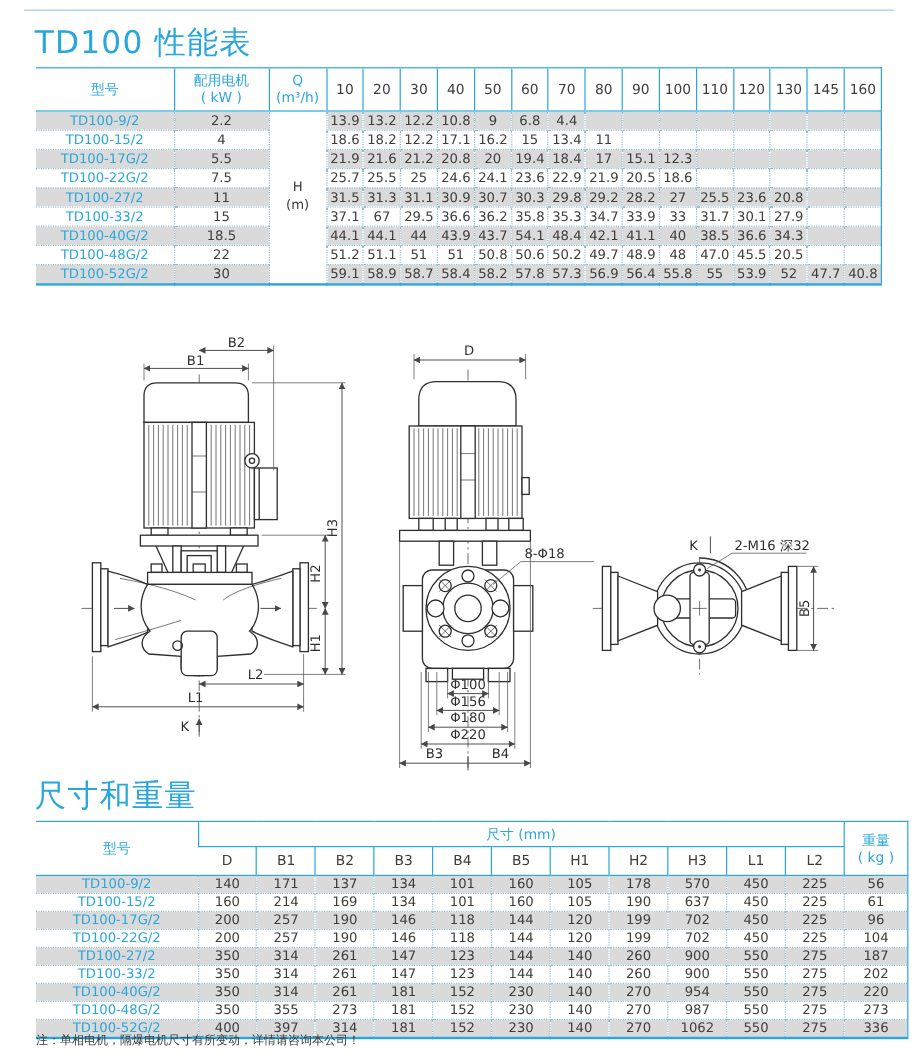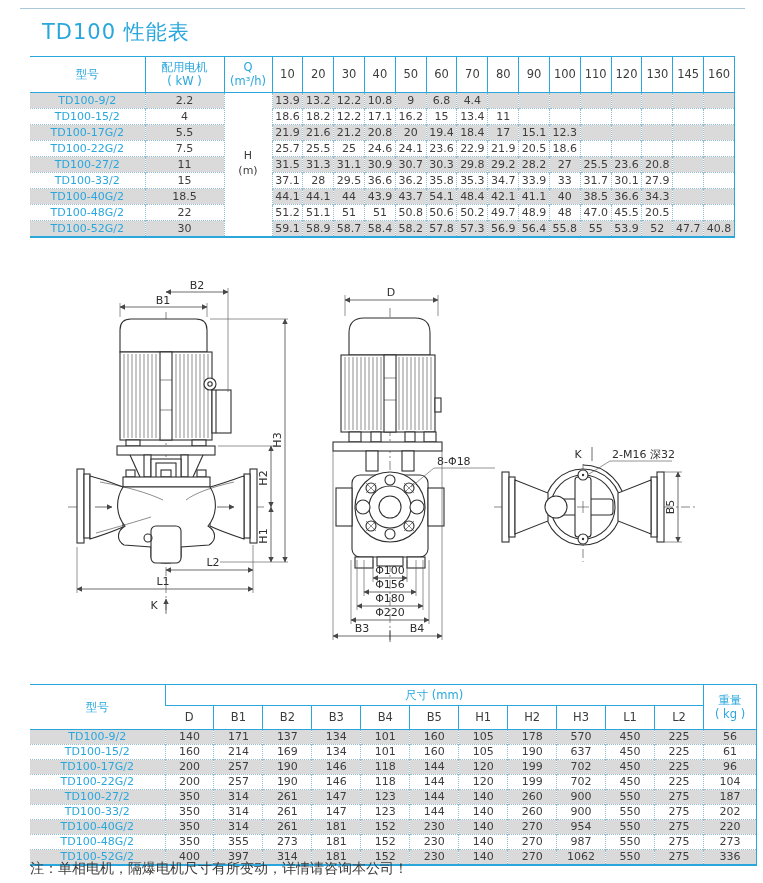--- a/index.html
+++ b/index.html
@@ -1,19 +1,19 @@
 <!DOCTYPE html>
 <html><head>
 <meta charset="utf-8">
 <style>
   html,body{margin:0;padding:0;background:#fff;}
   .page{position:relative;width:763px;height:883px;background:#fff;overflow:hidden;
         font-family:"DejaVu Sans","Liberation Sans",sans-serif;color:#3d3d3d;}
   .top-rule{position:absolute;left:20px;top:8px;width:725px;height:1px;background:#a9c8da;}
-  .sec-title{position:absolute;left:42px;margin:0;font-size:21px;font-weight:500;
+  .sec-title{position:absolute;left:29px;margin:0;font-size:26px;font-weight:500;
              color:#29a7dd;letter-spacing:1px;white-space:nowrap;}
   #perf-title{top:18px;}
   #dims-title{top:646px;}
 
   table{border-collapse:collapse;table-layout:fixed;font-size:11px;color:#3d3d3d;}
   .perf{position:absolute;left:30px;top:56px;width:705px;border-bottom:2px solid #29a7dd;}
   .dims{position:absolute;left:30px;top:684px;width:727px;border-bottom:2px solid #29a7dd;}
 
   th{font-weight:normal;color:#29a7dd;text-align:center;line-height:1.25;
      border-top:1px solid #29a7dd;border-bottom:1px solid #29a7dd;
@@ -23,21 +23,21 @@
   th.th-flow, .dims tr.letters th{color:#3d3d3d;text-align:center;}
 
   td{text-align:center;height:15px;line-height:15px;padding:0;
      border-left:1px dotted #93bed2;border-top:1px dotted #93bed2;overflow:hidden;}
   tbody tr.odd td{background:#dadada;}
   td.model{color:#29a7dd;}
   tbody tr td.hcell{background:#fff;line-height:1.35;}
   .dims td{height:14px;line-height:14px;}
   .dims tr.letters th{padding:4px 0;}
 
-  .note{position:absolute;left:30px;top:860px;margin:0;font-size:14px;color:#3a3a3a;}
+  .note{position:absolute;left:30px;top:860px;margin:0;font-size:10px;color:#3a3a3a;}
 
   .drawings{position:absolute;left:0;top:270px;}
   .obj{fill:none;stroke:#2f2f2f;stroke-width:1.1;}
   .objf{fill:#fff;stroke:#2f2f2f;stroke-width:1.1;}
   .fin{fill:none;stroke:#2f2f2f;stroke-width:0.55;}
   .dim{fill:none;stroke:#474747;stroke-width:0.8;}
   .ext{fill:none;stroke:#5a5a5a;stroke-width:0.65;}
   .cl{fill:none;stroke:#555;stroke-width:0.7;stroke-dasharray:9 3 2 3;}
   .dlbl{font-family:"DejaVu Sans","Liberation Sans",sans-serif;font-size:11px;fill:#2e2e2e;}
 </style>
@@ -187,21 +187,21 @@
           <td>25.5</td>
           <td>23.6</td>
           <td>20.8</td>
           <td></td>
           <td></td>
         </tr>
         <tr class="even">
           <td class="model">TD100-33/2</td>
           <td>15</td>
           <td>37.1</td>
-          <td>28</td>
+          <td>67</td>
           <td>29.5</td>
           <td>36.6</td>
           <td>36.2</td>
           <td>35.8</td>
           <td>35.3</td>
           <td>34.7</td>
           <td>33.9</td>
           <td>33</td>
           <td>31.7</td>
           <td>30.1</td>
@@ -434,20 +434,21 @@
       <line class="dim" x1="592" y1="447" x2="592" y2="461"></line>
       <text class="dlbl" x="612" y="458" text-anchor="start">2-M16 深32</text>
       <path class="ext" d="M672,461 H610 L589,474"></path>
       <line class="ext" x1="664" y1="472" x2="682" y2="472"></line>
       <line class="ext" x1="664" y1="542" x2="682" y2="542"></line>
       <line class="dim" x1="678" y1="472" x2="678" y2="542" marker-start="url(#ae)" marker-end="url(#ae)"></line>
       <text class="dlbl" transform="translate(674,507) rotate(-90)" text-anchor="middle">B5</text>
     </g>
   </svg>
 
+  <h1 class="sec-title" id="dims-title">尺寸和重量</h1>
 
   <table class="dims">
     <colgroup>
       <col style="width:135px">
       <col>
         <col>
         <col>
         <col>
         <col>
         <col>

